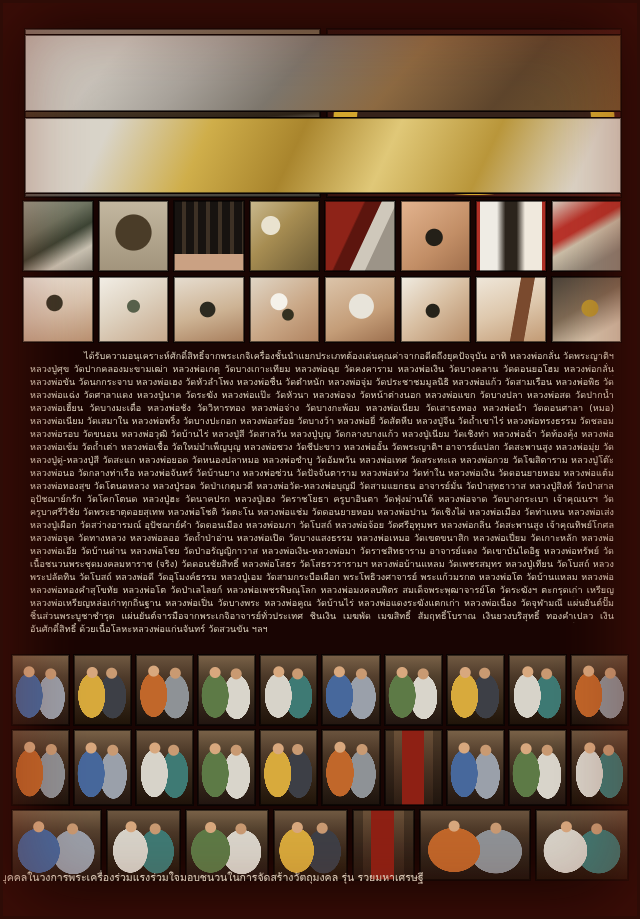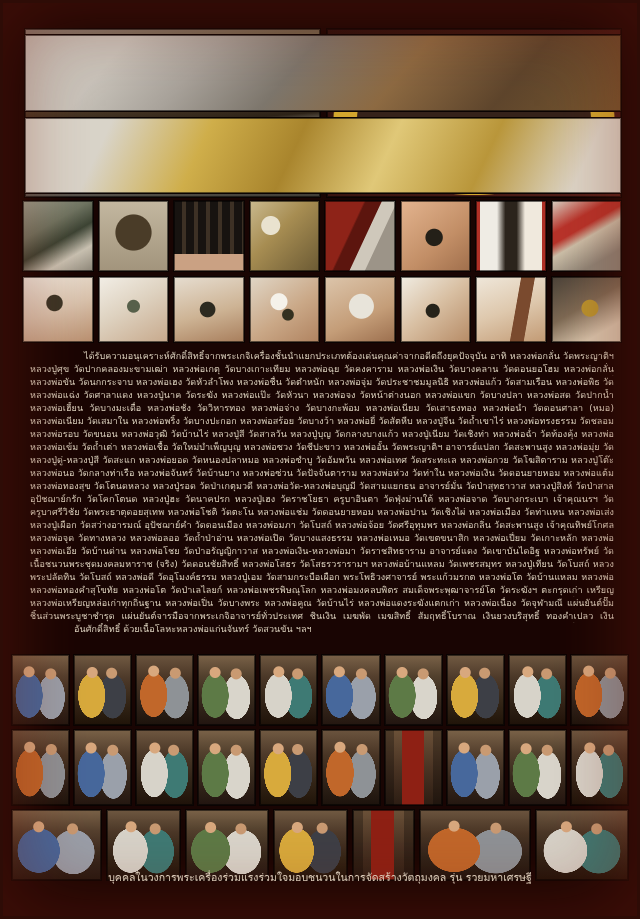--- a/index.html
+++ b/index.html
@@ -56,23 +56,23 @@
   .v2{background:radial-gradient(circle at 32% 25%,#d8a87e 0 5px,rgba(0,0,0,0) 6px),radial-gradient(circle at 66% 26%,#c99a72 0 5px,rgba(0,0,0,0) 6px),radial-gradient(ellipse 24% 32% at 31% 58%,#d8aa3c 0 98%,rgba(0,0,0,0)),radial-gradient(ellipse 24% 32% at 68% 59%,#3d3f46 0 98%,rgba(0,0,0,0)),linear-gradient(180deg,#715a42,#4e3a2a 32%,#362718 64%,#201409);}
   .v3{background:radial-gradient(circle at 31% 23%,#d8a87e 0 5px,rgba(0,0,0,0) 6px),radial-gradient(circle at 69% 26%,#c99a72 0 5px,rgba(0,0,0,0) 6px),radial-gradient(ellipse 24% 32% at 31% 57%,#c1672a 0 98%,rgba(0,0,0,0)),radial-gradient(ellipse 24% 32% at 69% 59%,#8e9296 0 98%,rgba(0,0,0,0)),linear-gradient(180deg,#6b543e,#483424 34%,#31241a 66%,#1d130c);}
   .v4{background:radial-gradient(circle at 30% 25%,#d8a87e 0 5px,rgba(0,0,0,0) 6px),radial-gradient(circle at 67% 27%,#c99a72 0 5px,rgba(0,0,0,0) 6px),radial-gradient(ellipse 24% 32% at 30% 58%,#5d7a46 0 98%,rgba(0,0,0,0)),radial-gradient(ellipse 24% 32% at 68% 60%,#d9d5cb 0 98%,rgba(0,0,0,0)),linear-gradient(180deg,#7a6248,#52402d 30%,#382a1d 62%,#221510);}
   .v5{background:radial-gradient(circle at 33% 24%,#d8a87e 0 5px,rgba(0,0,0,0) 6px),radial-gradient(circle at 66% 27%,#c99a72 0 5px,rgba(0,0,0,0) 6px),radial-gradient(ellipse 24% 32% at 32% 58%,#d7d3c9 0 98%,rgba(0,0,0,0)),radial-gradient(ellipse 24% 32% at 68% 59%,#3e7a74 0 98%,rgba(0,0,0,0)),linear-gradient(180deg,#6e5740,#4a3727 32%,#332518 64%,#1f1209);}
   .v6{background:linear-gradient(90deg,rgba(0,0,0,.28) 0 16%,rgba(0,0,0,0) 16% 84%,rgba(0,0,0,.28) 84%),linear-gradient(90deg,rgba(0,0,0,0) 0 30%,#8e2014 30% 68%,rgba(0,0,0,0) 68%),linear-gradient(180deg,#6b5138,#4a3424 50%,#2c1d13);}
   
   #body-text{position:absolute;left:30px;right:26px;top:350px;height:300px;color:#ddd3bf;}
   .tline{height:13px;line-height:13px;font-size:9px;overflow:hidden;
     text-align:justify;text-align-last:justify;letter-spacing:.1px;}
   .tline.first{text-indent:54px;}
-  .tline.short{text-align-last:left;margin-left:44px;}
+  .tline.short{text-align-last:left;}
   
-  #caption{position:absolute;left:0;right:0;top:870px;text-align:center;
+  #caption{position:absolute;left:0;right:0;top:870px;text-align:left;
     color:#e8e0cd;font-size:10.5px;line-height:15px;}
 </style>
 </head>
 <body>
 
 <div id="canvas">
 
   <div id="rowA" class="row">
       <div class="ph s-plates" style="flex: 231 1 0px;"></div>
       <div class="ph s-tray" style="flex: 230 1 0px;"></div>

